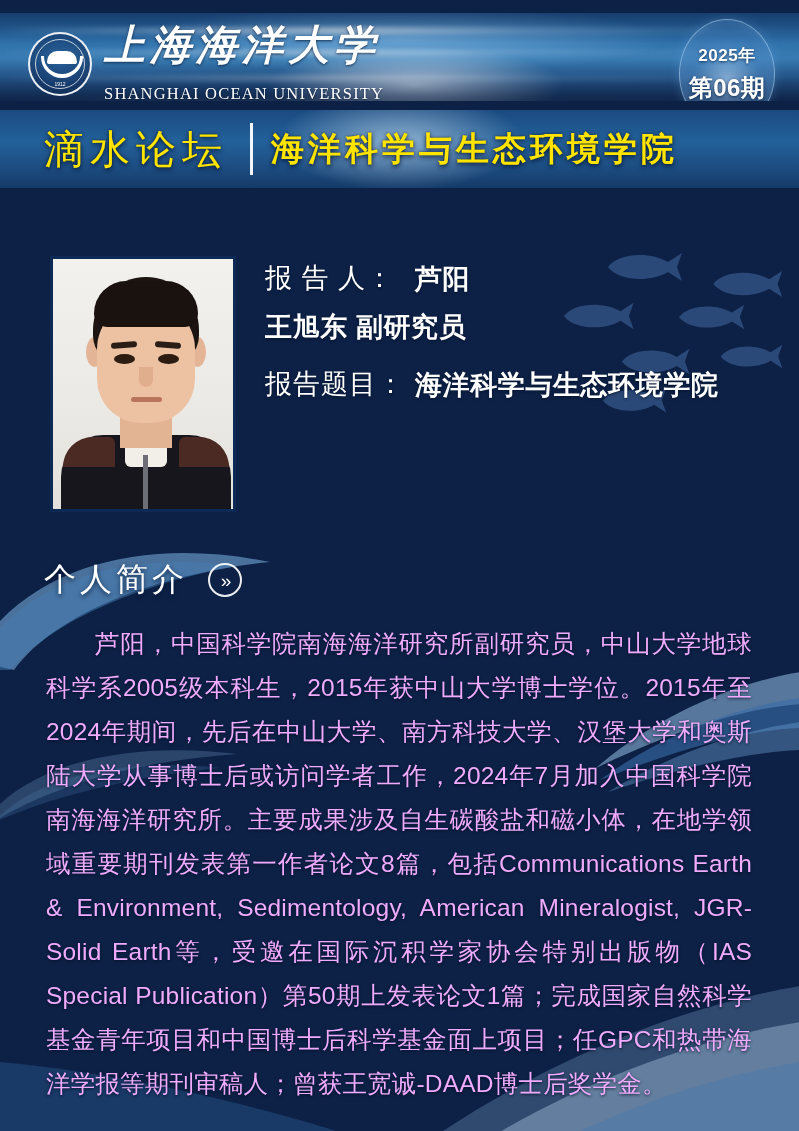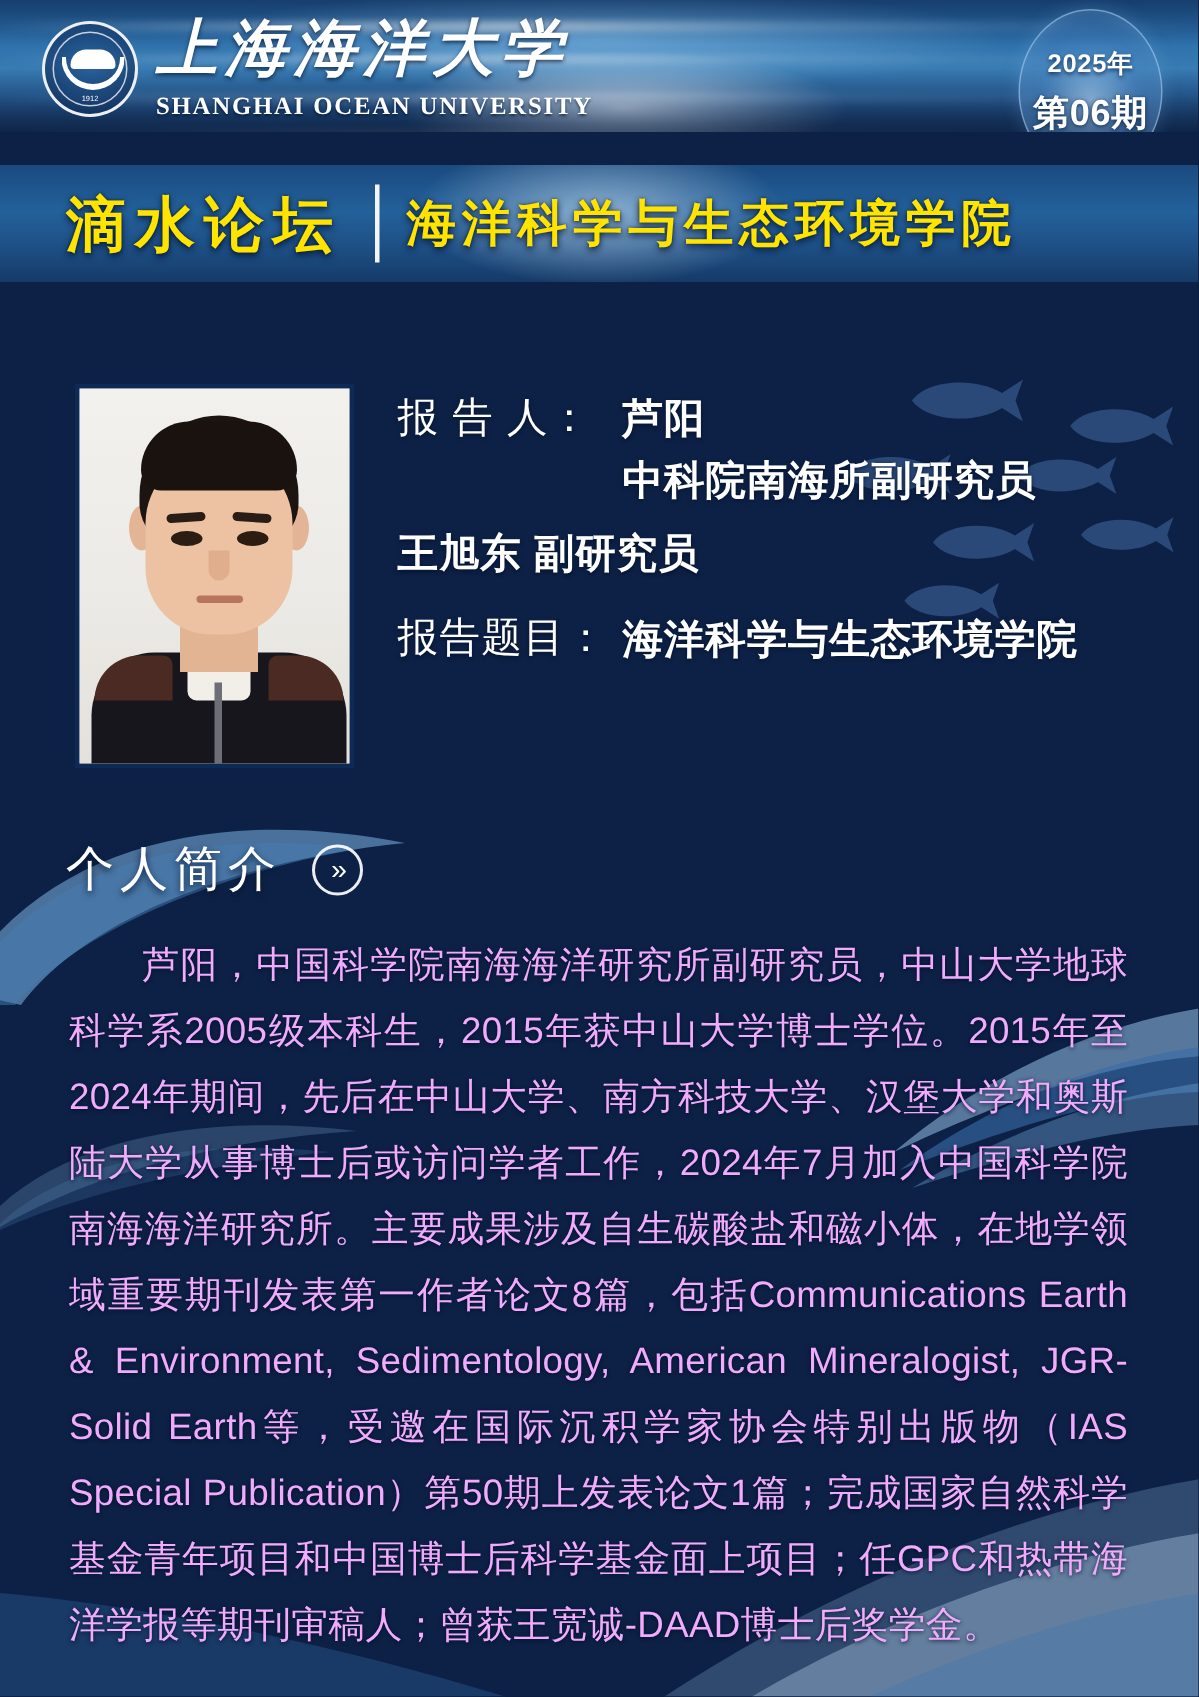--- a/index.html
+++ b/index.html
@@ -13,21 +13,21 @@
     position:relative; width:799px; height:1131px;
     background:
       radial-gradient(ellipse 60% 40% at 50% 88%, rgba(60,120,190,.30), rgba(0,0,0,0) 70%),
       linear-gradient(180deg,#16305c 0%, #13294f 22%, #102murk 22%, #0e2246 48%, #0c1d3d 72%, #0a1833 100%);
     background-color:#0d2146;
     overflow:hidden;
   }
 
   
   .banner {
-    position:absolute; left:0; top:0; width:799px; height:88px;
+    position:absolute; left:0; top:13px; width:799px; height:88px;
     overflow:hidden;
     background:
       radial-gradient(ellipse 30% 70% at 52% 82%, rgba(225,240,255,.85), rgba(120,180,230,0) 62%),
       radial-gradient(ellipse 48% 55% at 50% 30%, rgba(150,205,245,.55), rgba(40,90,150,0) 70%),
       linear-gradient(180deg,#1d4f86 0%, #2b6ba5 28%, #3c84bd 52%, #26588f 78%, #16355f 100%);
   }
   .banner .ripple {
     position:absolute; left:0; right:0; height:7px;
     background:linear-gradient(90deg, rgba(255,255,255,0) 0%, rgba(200,230,255,.30) 18%, rgba(255,255,255,.55) 42%, rgba(190,225,255,.22) 66%, rgba(255,255,255,0) 100%);
     filter:blur(2px);
@@ -60,22 +60,22 @@
   .seal .yr { position:absolute; left:0; right:0; bottom:7px; text-align:center; font-size:5px; color:#fff; }
   .logo-text { display:flex; flex-direction:column; line-height:1; }
   .cn-name {
     font-family:"Liberation Serif", serif;
     font-size:41px; font-weight:700; font-style:italic;
     color:#ffffff; letter-spacing:5px;
     text-shadow:0 1px 3px rgba(0,20,50,.75);
   }
   .en-name {
     font-family:"Liberation Serif", serif;
-    font-size:16.5px; font-weight:700; color:#ffffff;
-    letter-spacing:1.2px; margin-top:10px;
+    font-size:16.5px; font-weight:400; color:#ffffff;
+    letter-spacing:1.2px; margin-top:20px;
     text-shadow:0 1px 2px rgba(0,20,50,.7);
   }
 
   .issue-badge {
     position:absolute; right:24px; top:6px; width:96px; height:110px;
     border-radius:50%;
     background:radial-gradient(circle at 50% 55%, rgba(190,225,255,.60) 0%, rgba(90,150,210,.42) 42%, rgba(40,95,160,.30) 68%, rgba(30,80,145,.14) 100%);
     border:1.5px solid rgba(190,225,255,.55);
     display:flex; flex-direction:column; align-items:center; justify-content:center;
     box-shadow:0 0 22px rgba(150,205,250,.35) inset, 0 0 12px rgba(120,180,240,.25);
@@ -86,21 +86,21 @@
   
   .title-strip {
     position:absolute; left:0; top:110px; width:799px; height:78px;
     overflow:hidden;
     background:
       radial-gradient(ellipse 22% 90% at 50% 40%, rgba(225,242,255,.55), rgba(90,160,215,0) 70%),
       linear-gradient(180deg,#1a4a80 0%, #23619a 40%, #1d4e83 72%, #153a68 100%);
     display:flex; align-items:center;
   }
   .title-main {
-    margin-left:44px; font-size:40px; font-weight:700; color:#ffe400;
+    margin-left:44px; font-size:40px; font-weight:400; color:#ffe400;
     letter-spacing:6px; font-family:"Liberation Serif", serif;
     text-shadow:0 2px 5px rgba(0,20,55,.9), 0 0 2px rgba(0,0,0,.55);
   }
   .title-div { width:3px; height:52px; background:#ffffff; margin:0 18px 0 22px; opacity:.95; }
   .title-sub {
     font-size:33px; font-weight:700; color:#ffe400; letter-spacing:4px;
     text-shadow:0 2px 5px rgba(0,20,55,.9), 0 0 2px rgba(0,0,0,.5);
   }
 
   
@@ -262,24 +262,20 @@
         <div class="ph-eye-r"></div>
       <div class="ph-nose"></div>
         <div class="ph-mouth"></div>
     </div>
 
     <div class="info-list">
       <div class="info-row">
         <span class="info-label">报 告 人：</span>
         <span class="info-value">芦阳</span>
       </div>
-      <div class="info-row">
-        <span class="info-label"></span>
-        <span class="info-value">中科院南海所副研究员</span>
-      </div>
       <div class="gap-sm"></div>
       <div class="info-row">
         <span class="info-value">王旭东  副研究员</span>
       </div>
       <div class="gap-md"></div>
       <div class="info-row">
         <span class="info-label">报告题目：</span>
         <span class="info-value">海洋科学与生态环境学院</span>
       </div>
     </div>

